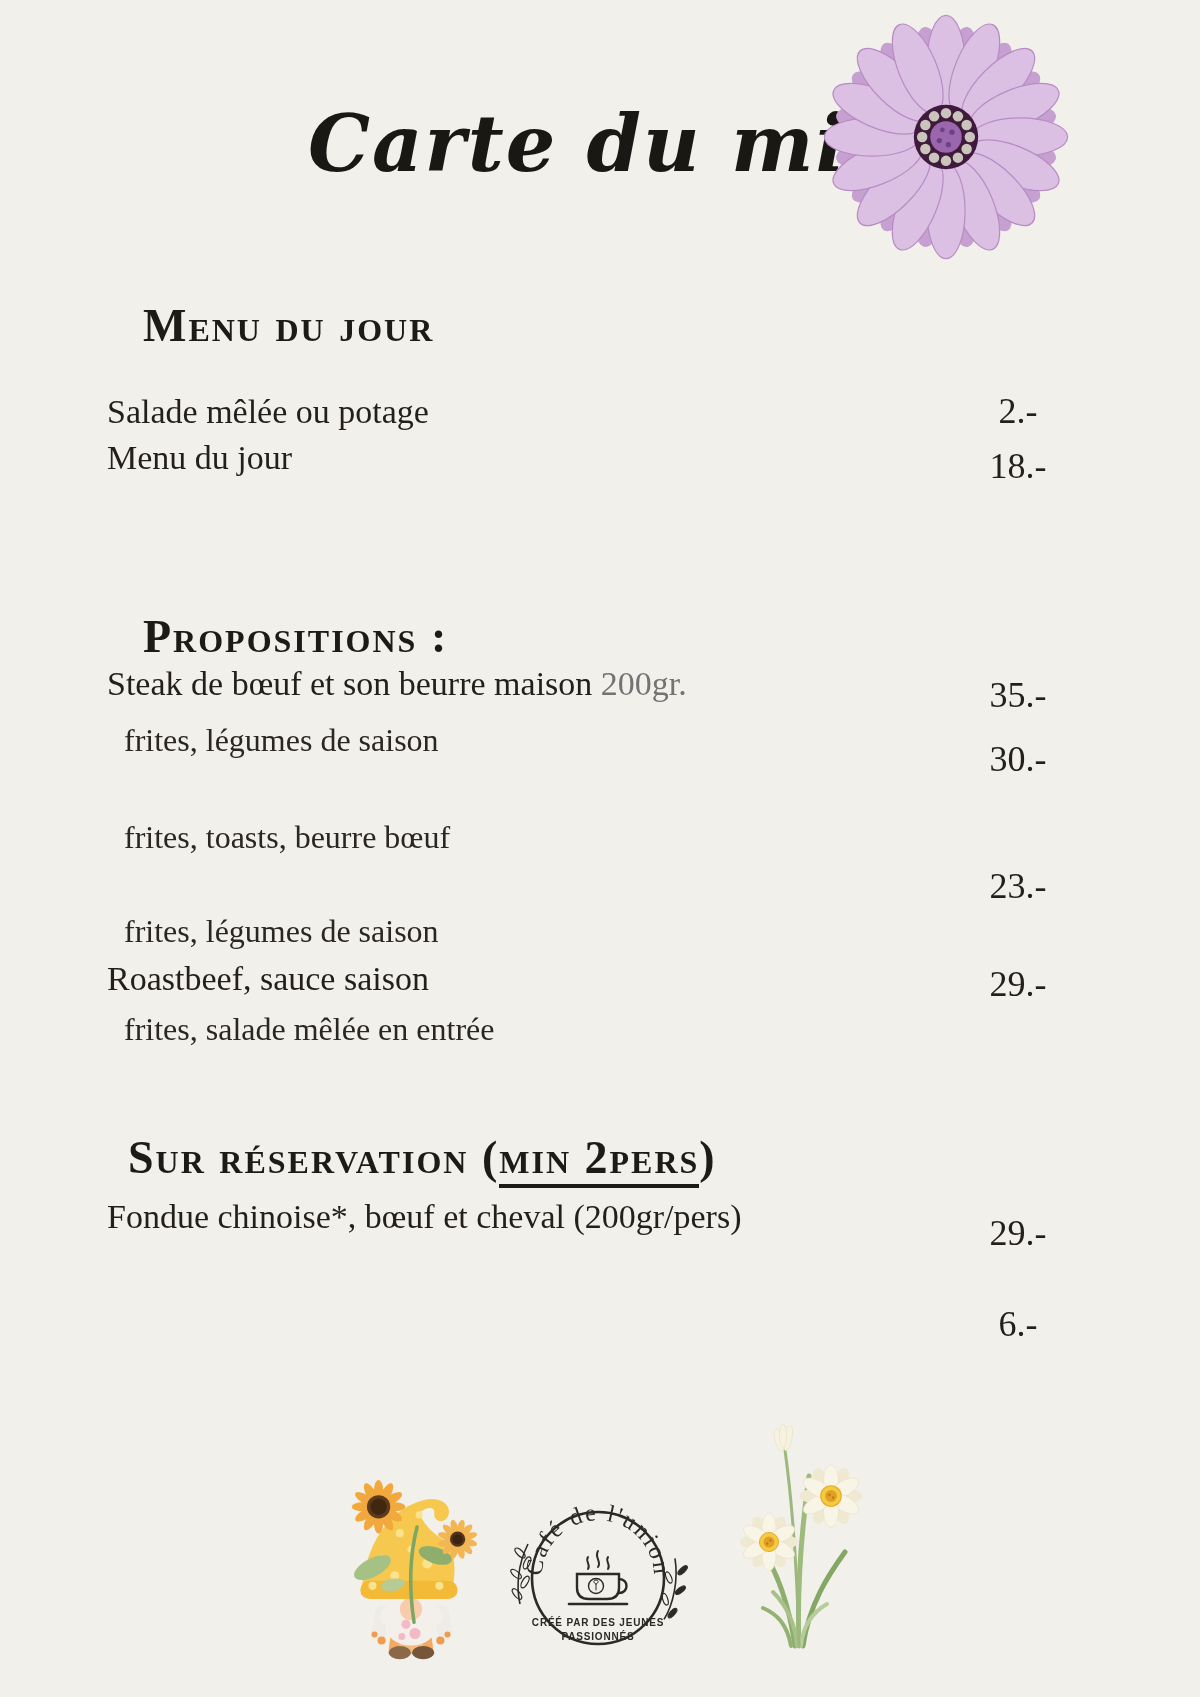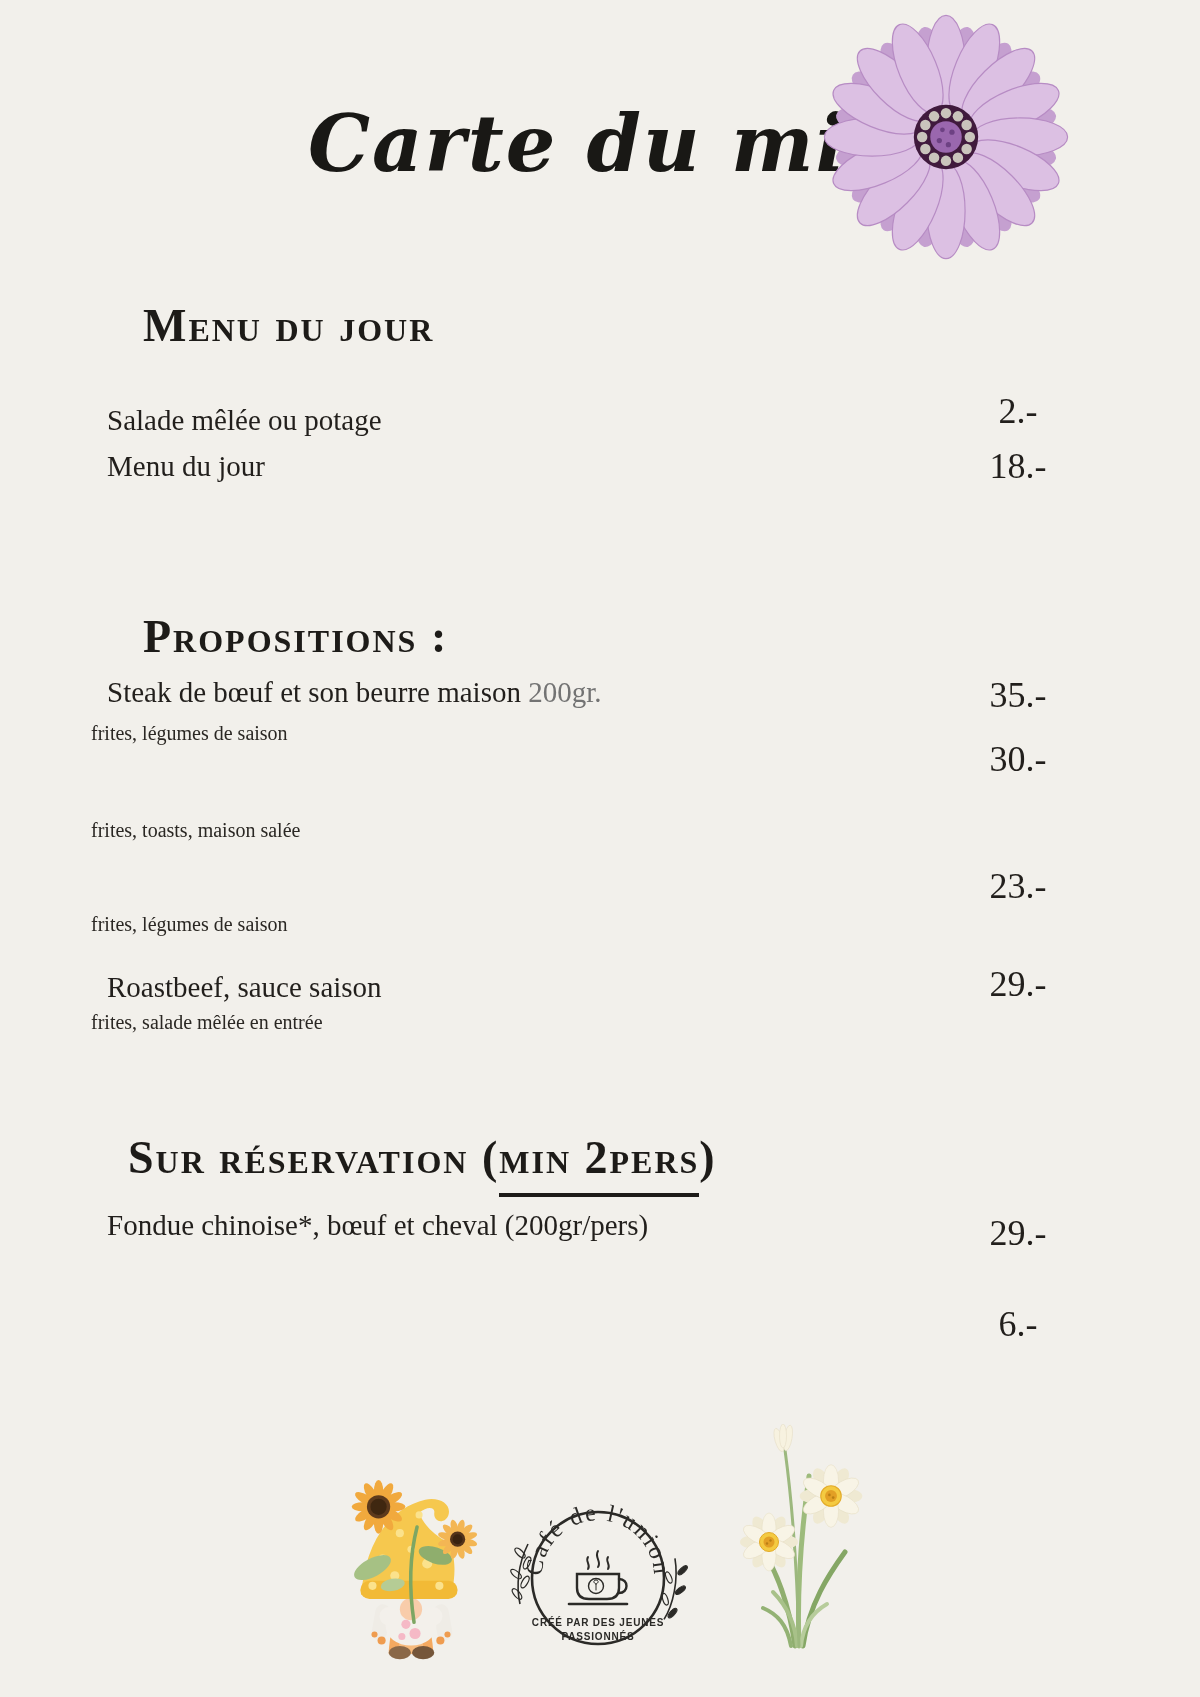--- a/index.html
+++ b/index.html
@@ -28,36 +28,35 @@
     left:143px;
     font-size:46px;
     font-variant:small-caps;
     font-weight:700;
     letter-spacing:2px;
     color:#1d1b18;
     white-space:nowrap;
   }
   .heading .ul{
     border-bottom:4px solid #1d1b18;
-    padding-bottom:10px;
+    padding-bottom:1px;
     text-align:center;
   }
   .name{
     position:absolute;
     left:107px;
-    font-size:29px;
+    font-size:34px;
     color:#221f1c;
     white-space:nowrap;
-    margin-top:11px;
   }
   .weight{ color:#737373; }
   .desc{
     position:absolute;
-    left:91px;
-    font-size:20px;
+    left:124px;
+    font-size:32px;
     color:#2a2723;
     white-space:nowrap;
   }
   .price{
     position:absolute;
     left:973px;
     width:90px;
     text-align:center;
     font-size:36px;
     color:#221f1c;
@@ -150,21 +149,21 @@
   <div class="name" style="top:439px">Menu du jour</div>
   <div class="price" style="top:445px">18.-</div>
 
   <div class="heading" style="top:610px">Propositions :</div>
 
   <div class="name" style="top:665px"><span>Steak de bœuf et son beurre maison </span><span class="weight">200gr.</span></div>
   <div class="price" style="top:674px">35.-</div>
   <div class="desc" style="top:722px">frites, légumes de saison</div>
 
   <div class="price" style="top:738px">30.-</div>
-  <div class="desc" style="top:819px">frites, toasts, maison salée</div>
+  <div class="desc" style="top:819px">frites, toasts, beurre bœuf</div>
 
   <div class="price" style="top:865px">23.-</div>
   <div class="desc" style="top:913px">frites, légumes de saison</div>
 
   <div class="name" style="top:960px"><span>Roastbeef, sauce saison</span></div>
   <div class="price" style="top:963px">29.-</div>
   <div class="desc" style="top:1011px">frites, salade mêlée en entrée</div>
 
   <div class="heading" style="left:128px; top:1131px"><span>Sur réservation (</span><span class="ul">min 2pers</span><span>)</span></div>
 

